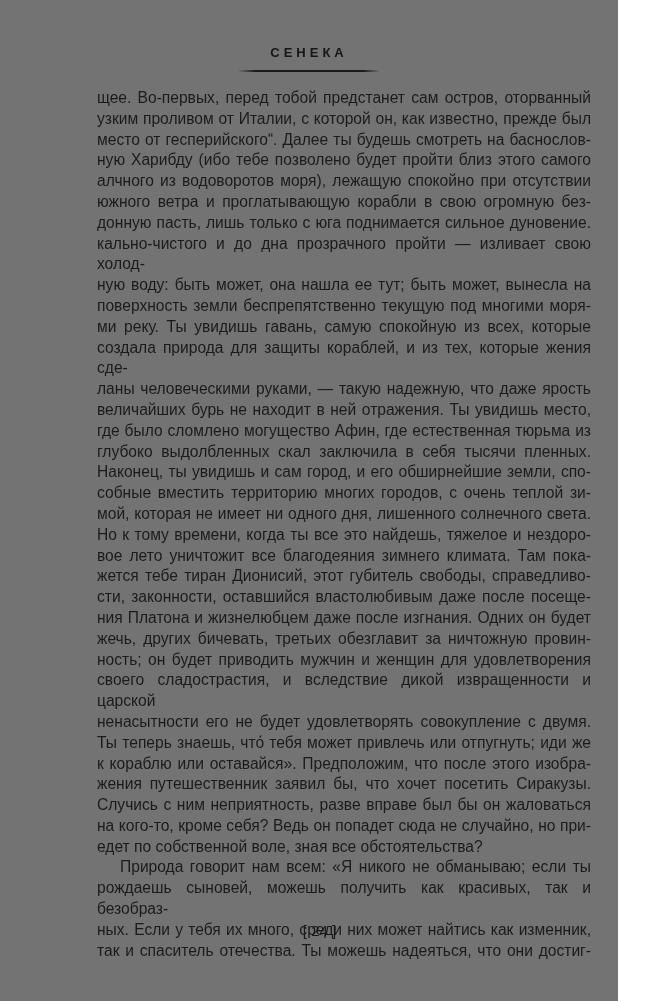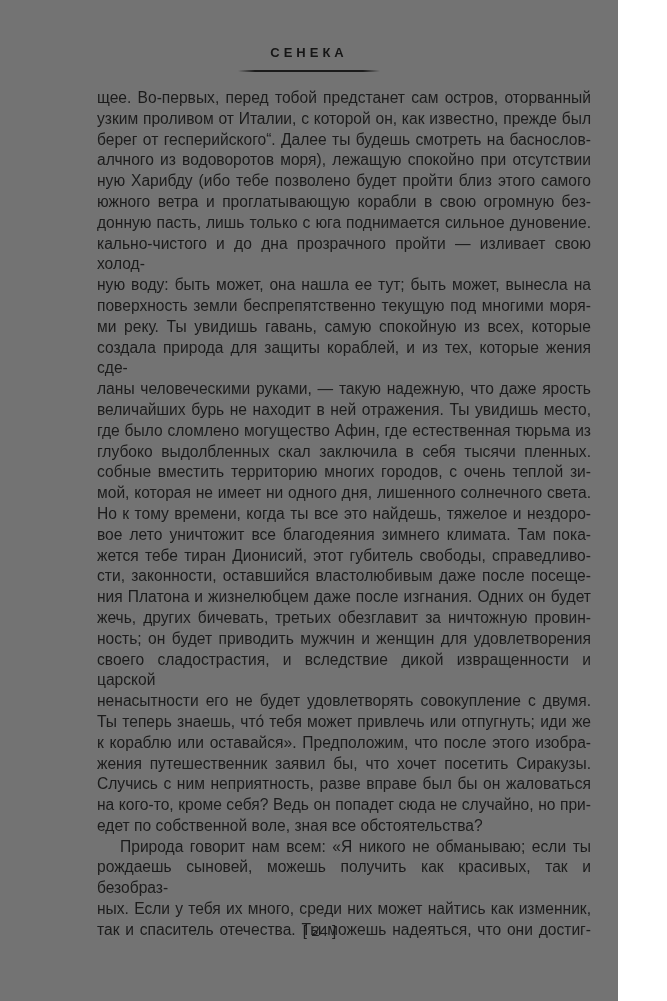--- a/index.html
+++ b/index.html
@@ -68,34 +68,35 @@
 </style>
 </head>
 <body>
 
 <div class="page">
   <div class="running-head">СЕНЕКА</div>
   <div class="header-rule"></div>
   <div class="body-text">
       <div class="line">щее. Во-первых, перед тобой предстанет сам остров, оторванный</div>
       <div class="line">узким проливом от Италии, с которой он, как известно, прежде был</div>
-      <div class="line">берег от гесперийского“. Далее ты будешь смотреть на баснослов-</div>
+      <div class="line">место от гесперийского“. Далее ты будешь смотреть на баснослов-</div>
+      <div class="line">ную Харибду (ибо тебе позволено будет пройти близ этого самого</div>
       <div class="line">алчного из водоворотов моря), лежащую спокойно при отсутствии</div>
-      <div class="line">ную Харибду (ибо тебе позволено будет пройти близ этого самого</div>
       <div class="line">южного ветра и проглатывающую корабли в свою огромную без-</div>
       <div class="line">донную пасть, лишь только с юга поднимается сильное дуновение.</div>
       <div class="line">кально-чистого и до дна прозрачного пройти — изливает свою холод-</div>
       <div class="line">ную воду: быть может, она нашла ее тут; быть может, вынесла на</div>
       <div class="line">поверхность земли беспрепятственно текущую под многими моря-</div>
       <div class="line">ми реку. Ты увидишь гавань, самую спокойную из всех, которые</div>
       <div class="line">создала природа для защиты кораблей, и из тех, которые жения сде-</div>
       <div class="line">ланы человеческими руками, — такую надежную, что даже ярость</div>
       <div class="line">величайших бурь не находит в ней отражения. Ты увидишь место,</div>
       <div class="line">где было сломлено могущество Афин, где естественная тюрьма из</div>
       <div class="line">глубоко выдолбленных скал заключила в себя тысячи пленных.</div>
+      <div class="line">Наконец, ты увидишь и сам город, и его обширнейшие земли, спо-</div>
       <div class="line">собные вместить территорию многих городов, с очень теплой зи-</div>
       <div class="line">мой, которая не имеет ни одного дня, лишенного солнечного света.</div>
       <div class="line">Но к тому времени, когда ты все это найдешь, тяжелое и нездоро-</div>
       <div class="line">вое лето уничтожит все благодеяния зимнего климата. Там пока-</div>
       <div class="line">жется тебе тиран Дионисий, этот губитель свободы, справедливо-</div>
       <div class="line">сти, законности, оставшийся властолюбивым даже после посеще-</div>
       <div class="line">ния Платона и жизнелюбцем даже после изгнания. Одних он будет</div>
       <div class="line">жечь, других бичевать, третьих обезглавит за ничтожную провин-</div>
       <div class="line">ность; он будет приводить мужчин и женщин для удовлетворения</div>
       <div class="line">своего сладострастия, и вследствие дикой извращенности и царской</div>

